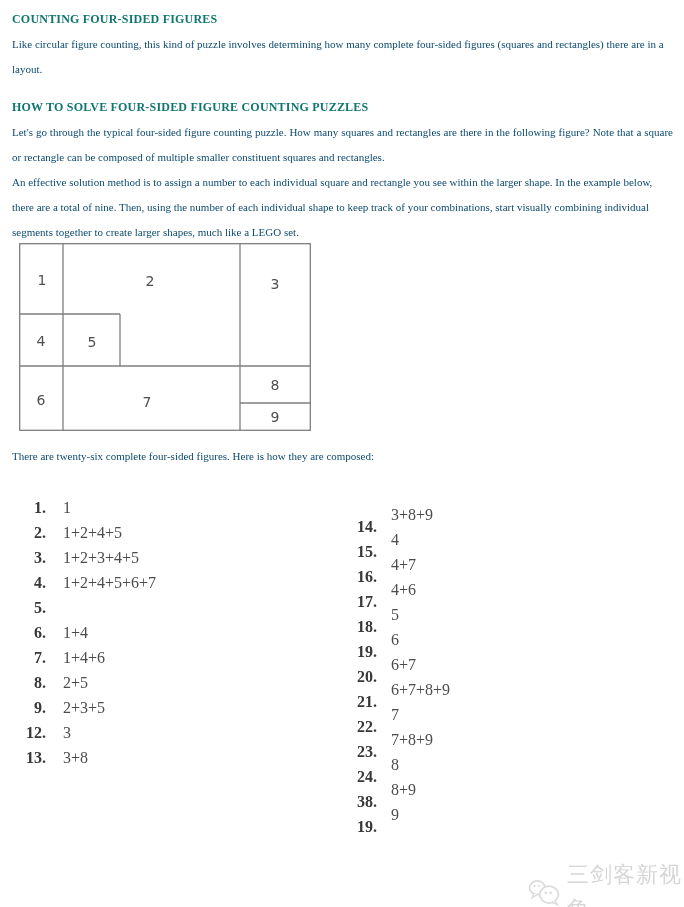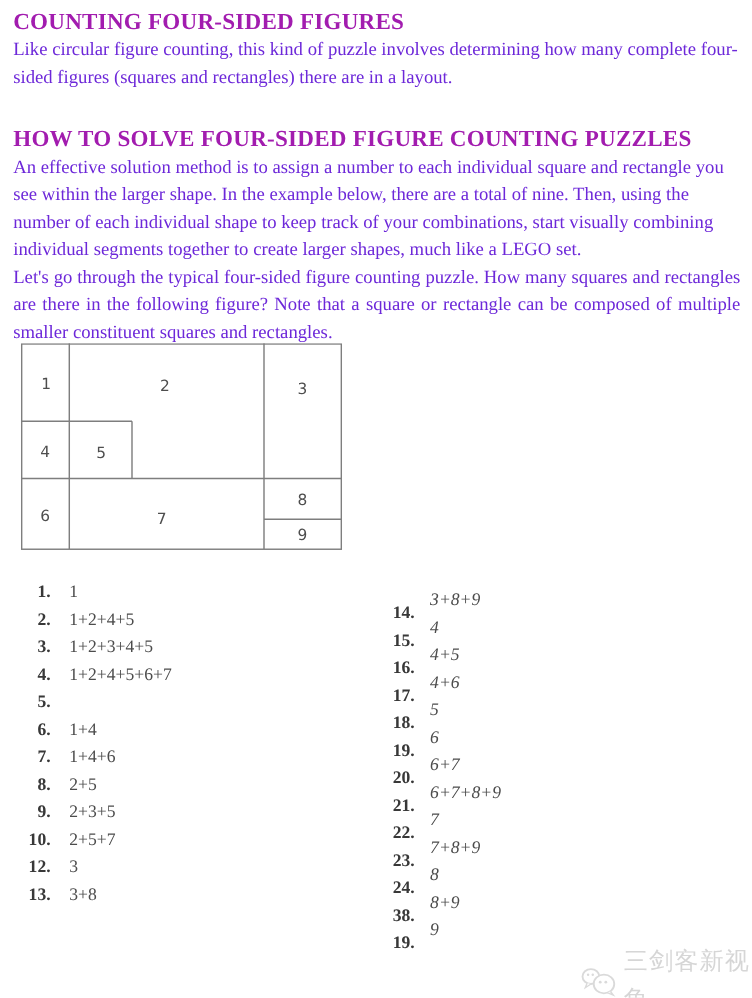--- a/index.html
+++ b/index.html
@@ -8,28 +8,28 @@
     width: 684px; height: 907px;
     background: #ffffff;
     font-family: "Liberation Serif", serif;
     color: #262626;
     position: relative;
     overflow: hidden;
   }
   .page { padding: 6px 12px 0 12px; }
 
   .heading {
-    font-size: 21px; line-height: 26px; margin: 0;
-    font-weight: bold; color: #a21caf; letter-spacing: .2px;
-  }
-  .h2 { margin-top: 31px; }
+    font-size: 12px; line-height: 26px; margin: 0;
+    font-weight: bold; color: #0f766e; letter-spacing: .2px;
+  }
+  .h2 { margin-top: 12px; }
 
   .body-text {
-    font-size: 17px; line-height: 25px; margin: 0;
-    width: 661px; color: #6d28d9;
+    font-size: 11px; line-height: 25px; margin: 0;
+    width: 661px; color: #0c4a6e;
   }
   .justify { text-align: justify; }
 
   .figure-wrap { margin-top: -2px; margin-left: 7px; width: 292px; height: 188px; }
   .figure-wrap svg { display: block; }
   .cell-label {
     font-family: "DejaVu Sans", sans-serif;
     font-size: 14px; fill: #4e4e4e;
   }
 
@@ -38,21 +38,21 @@
   .columns { display: flex; margin-top: 26px; }
   .col { list-style: none; margin: 0; padding: 0; }
   .col-left  { width: 338px; }
   .col-right { padding-top: 7px; }
   .row { display: flex; height: 25px; line-height: 25px; font-size: 16px; }
   .row .num   { font-weight: bold; color: #383838; text-align: right; }
   .col-left  .num { width: 34px; }
   .col-right .num { width: 27px; margin-top: 12px; }
   .row .combo { color: #4c4c4c; }
   .col-left  .combo { margin-left: 17px; }
-  .col-right .combo { margin-left: 14px; font-style: italic; }
+  .col-right .combo { margin-left: 14px; }
 
   .watermark {
     position: absolute; left: 527px; top: 858px;
     display: flex; align-items: center;
     color: #d6d6d6;
   }
   .watermark .wm-text {
     font-family: "DejaVu Sans", sans-serif;
     font-size: 22px; letter-spacing: 1px; line-height: 34px;
     margin-left: 6px;
@@ -60,22 +60,22 @@
 </style>
 </head>
 <body>
 
 <main class="page">
 
   <h1 class="heading">COUNTING FOUR-SIDED FIGURES</h1>
   <p class="body-text">Like circular figure counting, this kind of puzzle involves determining how many complete four-sided figures (squares and rectangles) there are in a layout.</p>
 
   <h1 class="heading h2">HOW TO SOLVE FOUR-SIDED FIGURE COUNTING PUZZLES</h1>
+  <p class="body-text justify">Let's go through the typical four-sided figure counting puzzle. How many squares and rectangles are there in the following figure? Note that a square or rectangle can be composed of multiple smaller constituent squares and rectangles.</p>
   <p class="body-text">An effective solution method is to assign a number to each individual square and rectangle you see within the larger shape. In the example below, there are a total of nine. Then, using the number of each individual shape to keep track of your combinations, start visually combining individual segments together to create larger shapes, much like a LEGO set.</p>
-  <p class="body-text justify">Let's go through the typical four-sided figure counting puzzle. How many squares and rectangles are there in the following figure? Note that a square or rectangle can be composed of multiple smaller constituent squares and rectangles.</p>
 
   <div class="figure-wrap">
     <svg width="292" height="188" viewBox="0 0 292 188">
       <g fill="none" stroke="#7e7e7e" stroke-width="1.3">
         <rect x="0.7" y="0.7" width="290.6" height="186.6"></rect>
         <line x1="44" y1="0" x2="44" y2="187"></line>
         <line x1="221" y1="0" x2="221" y2="187"></line>
         <line x1="0" y1="71" x2="101" y2="71"></line>
         <line x1="101" y1="71" x2="101" y2="123"></line>
         <line x1="0" y1="123" x2="291" y2="123"></line>
@@ -88,20 +88,21 @@
         <text class="cell-label" x="22" y="103">4</text>
         <text class="cell-label" x="73" y="104">5</text>
         <text class="cell-label" x="22" y="162">6</text>
         <text class="cell-label" x="128" y="164">7</text>
         <text class="cell-label" x="256" y="147">8</text>
         <text class="cell-label" x="256" y="179">9</text>
       </g>
     </svg>
   </div>
 
+  <p class="body-text intro">There are twenty-six complete four-sided figures. Here is how they are composed:</p>
 
   <div class="columns">
     <ol class="col col-left">
       <li class="row">
           <span class="num">1.</span>
           <span class="combo">1</span>
         </li>
       <li class="row">
           <span class="num">2.</span>
           <span class="combo">1+2+4+5</span>
@@ -127,44 +128,40 @@
         </li>
       <li class="row">
           <span class="num">8.</span>
           <span class="combo">2+5</span>
         </li>
       <li class="row">
           <span class="num">9.</span>
           <span class="combo">2+3+5</span>
         </li>
       <li class="row">
-          <span class="num">10.</span>
-          <span class="combo">2+5+7</span>
-        </li>
-      <li class="row">
           <span class="num">12.</span>
           <span class="combo">3</span>
         </li>
       <li class="row">
           <span class="num">13.</span>
           <span class="combo">3+8</span>
         </li>
     </ol>
     <ol class="col col-right">
       <li class="row">
           <span class="num">14.</span>
           <span class="combo">3+8+9</span>
         </li>
       <li class="row">
           <span class="num">15.</span>
           <span class="combo">4</span>
         </li>
       <li class="row">
           <span class="num">16.</span>
-          <span class="combo">4+5</span>
+          <span class="combo">4+7</span>
         </li>
       <li class="row">
           <span class="num">17.</span>
           <span class="combo">4+6</span>
         </li>
       <li class="row">
           <span class="num">18.</span>
           <span class="combo">5</span>
         </li>
       <li class="row">

